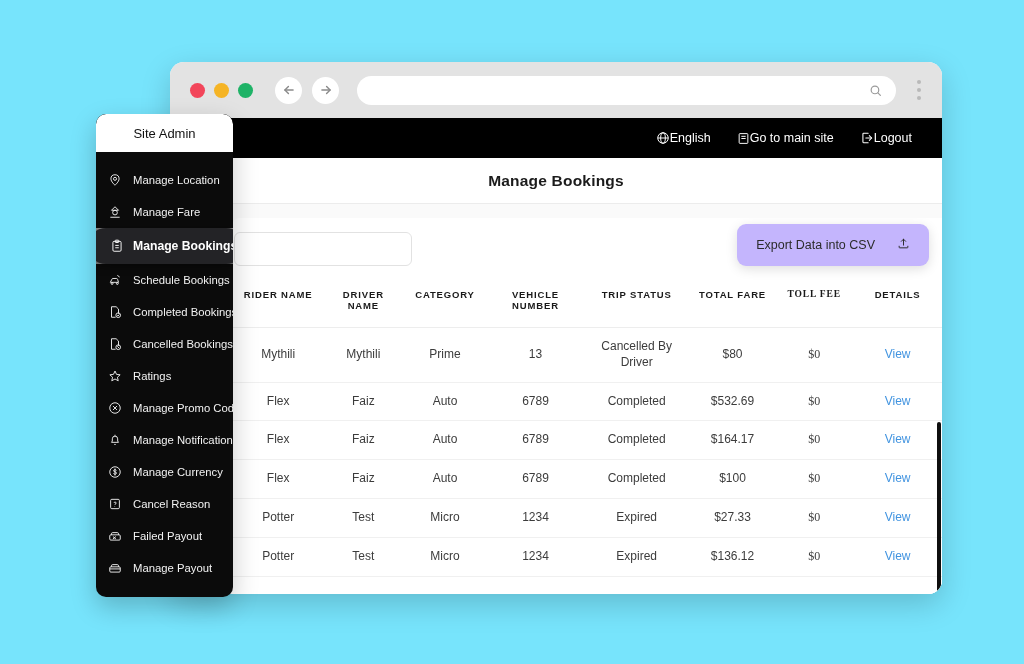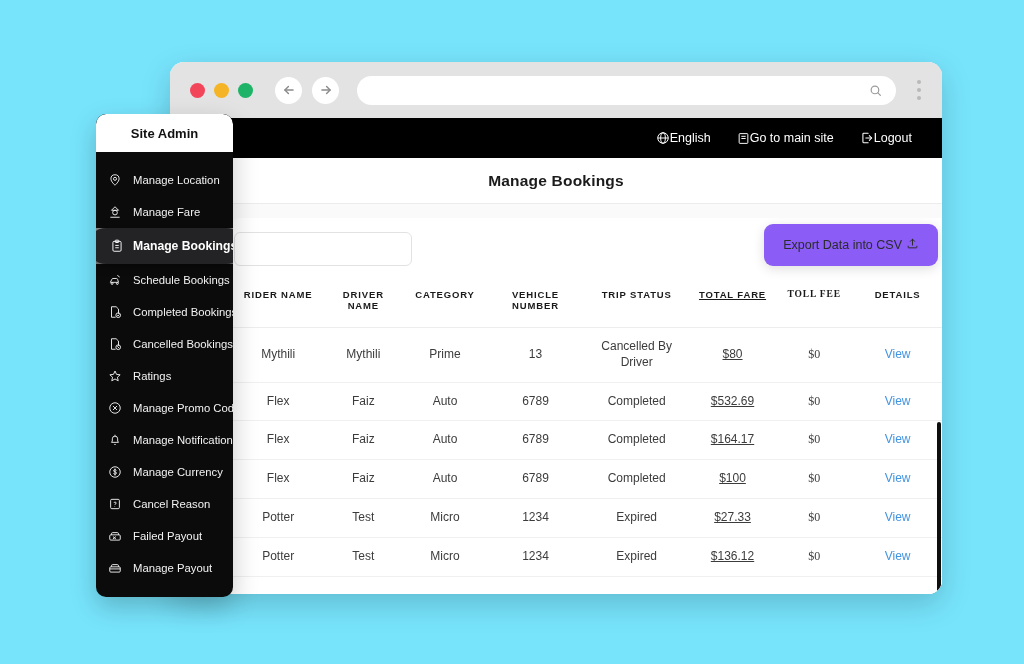--- a/index.html
+++ b/index.html
@@ -131,28 +131,28 @@
   #search-input {
     width: 178px; height: 34px;
     border: 1px solid #e2e2e2; border-radius: 6px;
     background: #fff; outline: none;
     padding: 0 10px;
     font-family: "Liberation Sans", sans-serif; font-size: 12px; color: #333;
   }
 
   #export-btn {
     position: absolute;
-    right: 4px; top: 6px;
+    right: 13px; top: 6px;
     height: 42px;
-    background: #8b5cf6;
+    background: #c4b5fd;
     border: none;
     border-radius: 9px;
     box-shadow: 0 3px 12px rgba(0,0,0,0.13);
     padding: 0 19px;
-    display: flex; align-items: center; gap: 4px;
+    display: flex; align-items: center; gap: 22px;
     font-family: "Liberation Sans", sans-serif;
     font-size: 12.5px; color: #2b2b2b;
     white-space: nowrap;
     cursor: pointer;
   }
 
   
   #bookings-table {
     width: 100%;
     border-collapse: collapse;
@@ -181,21 +181,21 @@
     color: #4294e0;
     text-decoration: none;
     font-size: 12px;
   }
 
   .col-rider    { width: 13.0%; }
   .col-driver   { width: 11.0%; }
   .col-category { width: 12.0%; }
   .col-vehicle  { width: 13.5%; }
   .col-status   { width: 15.0%; }
-  .col-fare     { width: 12.0%; text-decoration: underline; }
+  .col-fare     { width: 12.0%; }
   .col-toll     { width: 11.0%; font-family: Liberation Serif, serif; }
   .col-details  { width: 12.5%; }
 
   
   #table-scrollbar {
     position: absolute;
     right: 1px;
     top: 204px;
     width: 4px;
     height: 302px;
@@ -213,21 +213,21 @@
     border-radius: 10px 10px 10px 10px;
     box-shadow: 0 10px 26px rgba(0,0,0,0.22);
     overflow: hidden;
   }
   #sidebar-header {
     height: 38px;
     background: #ffffff;
     display: flex; align-items: center; justify-content: center;
     border-radius: 10px 10px 0 0;
   }
-  #sidebar-title { font-size: 13px; font-weight: bold; color: #111; }
+  #sidebar-title { font-size: 13px; font-weight: normal; color: #111; }
 
   #sidebar-nav {
     position: absolute;
     left: 0; top: 38px; right: 0; bottom: 0;
     overflow: hidden;
   }
   .nav-item {
     display: flex; align-items: center; gap: 11px;
     height: 32px;
     padding-left: 12px;

